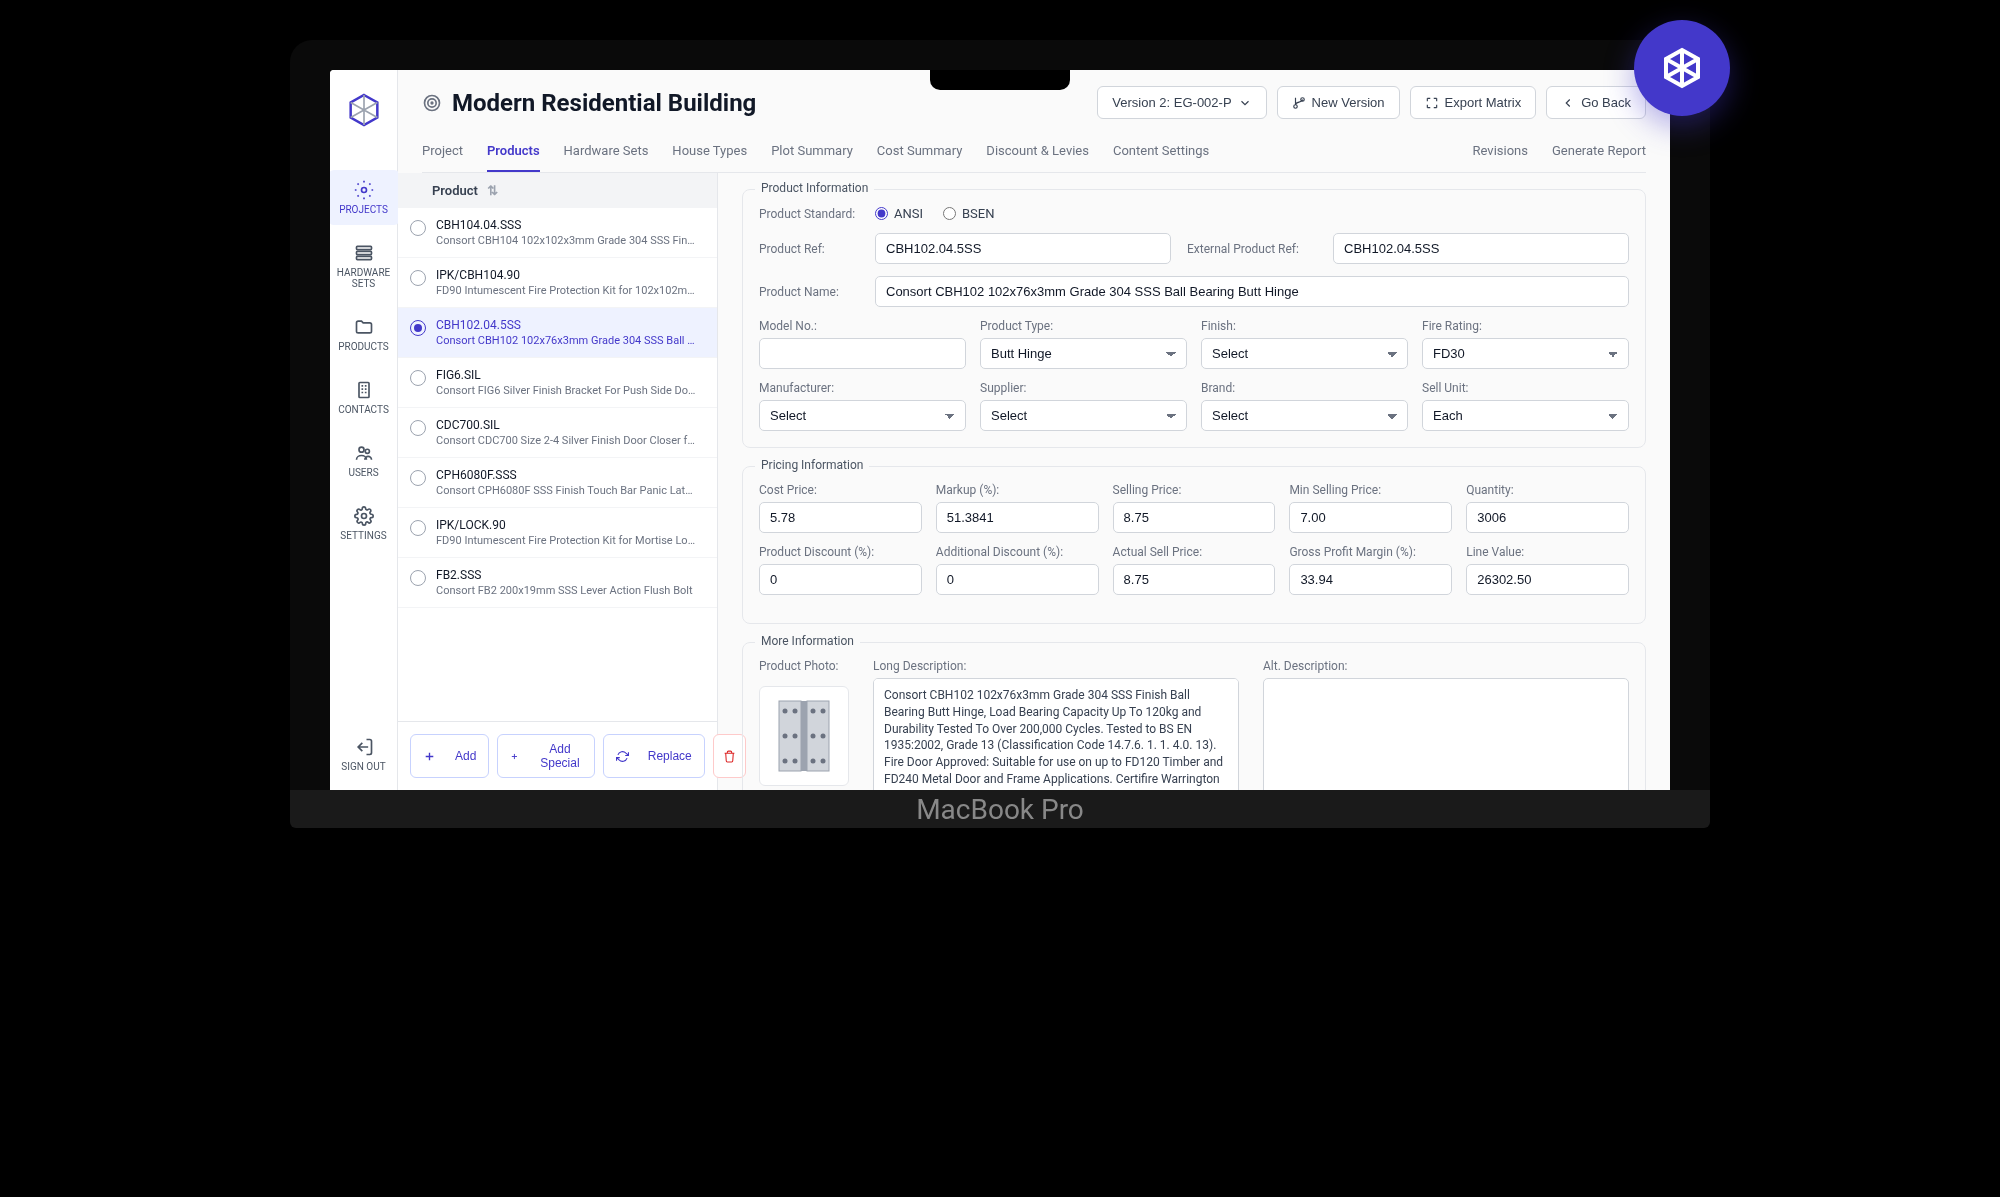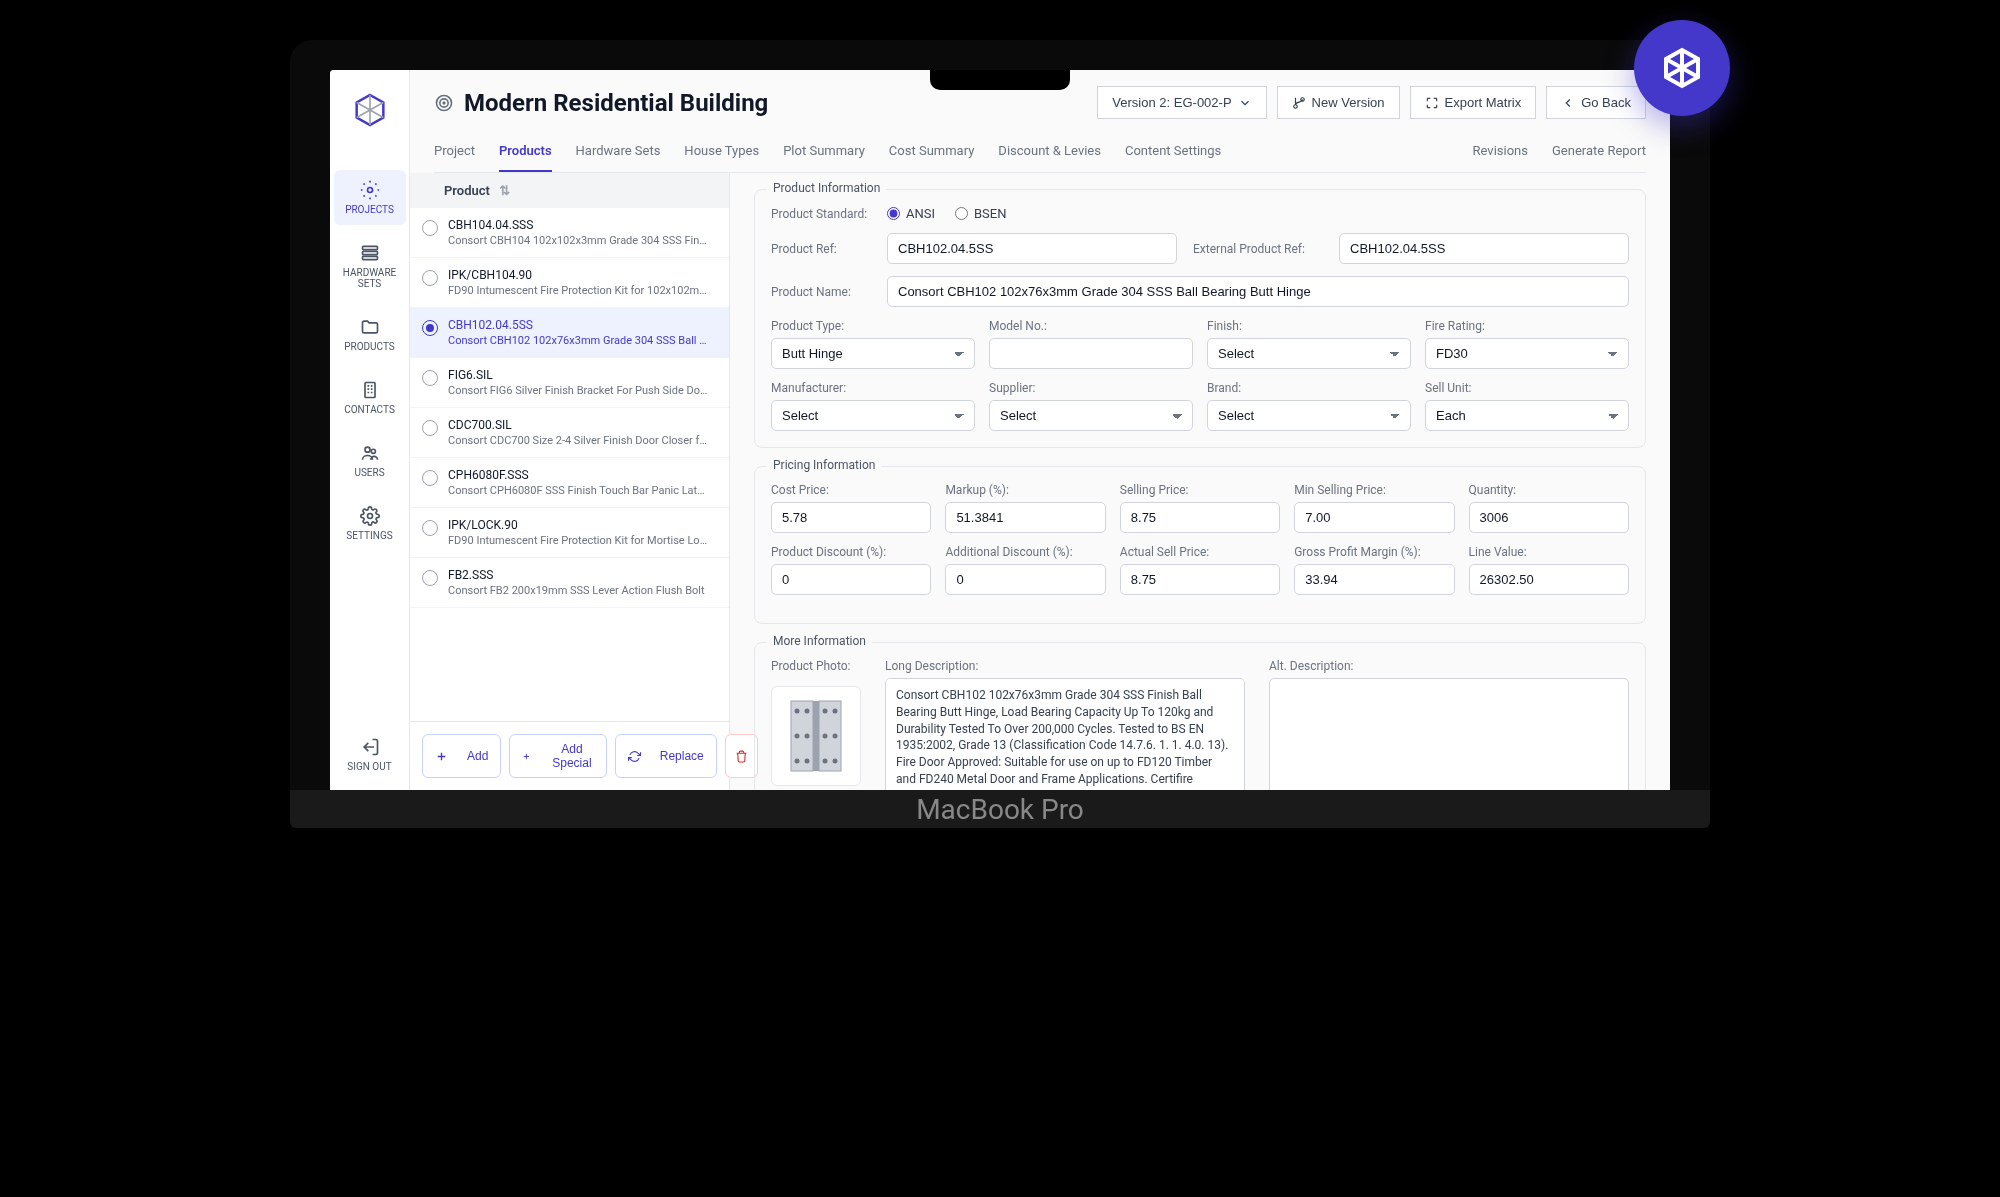--- a/index.html
+++ b/index.html
@@ -6,35 +6,35 @@
 body { font-family: -apple-system, BlinkMacSystemFont, "Segoe UI", Roboto, sans-serif; background: #000; display: flex; justify-content: center; align-items: flex-start; padding: 40px 20px; }
 .frame-outer { position: relative; width: 1420px; }
 .laptop-top { background: #0a0a0a; border-radius: 22px 22px 0 0; padding: 30px 40px 0 40px; position: relative; }
 .laptop-notch { position: absolute; top: 30px; left: 50%; transform: translateX(-50%); width: 140px; height: 20px; background: #000; border-radius: 0 0 10px 10px; z-index: 50; }
 .screen { background: #fff; width: 100%; height: 720px; overflow: hidden; position: relative; border-radius: 4px 4px 0 0; }
 .laptop-base { background: #1a1a1a; height: 38px; border-radius: 0 0 6px 6px; display: flex; align-items: center; justify-content: center; color: #888; font-size: 28px; width: 1420px; box-shadow: 0 4px 10px rgba(0,0,0,0.5); }
 .floating-badge { position: absolute; top: -20px; right: -20px; width: 96px; height: 96px; background: #4338ca; border-radius: 50%; display: flex; align-items: center; justify-content: center; z-index: 100; box-shadow: 0 10px 30px rgba(67,56,202,0.4); }
 .floating-badge svg { width: 48px; height: 48px; }
 
 .app { display: flex; height: 100%; background: #fafafa; }
-.sidebar { width: 80px; background: #fff; border-right: 1px solid #e5e7eb; display: flex; flex-direction: column; align-items: center; padding-top: 20px; }
+.sidebar { width: 68px; background: #fff; border-right: 1px solid #e5e7eb; display: flex; flex-direction: column; align-items: center; padding-top: 20px; }
 .logo-box { width: 40px; height: 40px; display: flex; align-items: center; justify-content: center; margin-bottom: 40px; }
 .nav-item { display: flex; flex-direction: column; align-items: center; gap: 4px; padding: 10px 4px; width: 72px; font-size: 10px; color: #4b5563; cursor: pointer; border-radius: 6px; margin-bottom: 8px; }
 .nav-item.active { color: #4338ca; background: #eef2ff; }
 .nav-item svg { width: 20px; height: 20px; }
 .sidebar-spacer { flex: 1; }
 
 .main { flex: 1; display: flex; flex-direction: column; overflow: hidden; }
 .header { padding: 16px 24px 0 24px; background: #fafafa; }
 .header-row1 { display: flex; align-items: center; justify-content: space-between; gap: 18px; margin-bottom: 16px; }
 .title-wrap { display: flex; align-items: center; gap: 10px; }
 .title-wrap svg { width: 20px; height: 20px; }
 .page-title { font-size: 24px; font-weight: 700; color: #111827; }
 .header-actions { display: flex; gap: 10px; }
-.btn { display: inline-flex; align-items: center; gap: 6px; padding: 8px 14px; border: 1px solid #d1d5db; border-radius: 0; background: #fff; font-size: 13px; color: #374151; cursor: pointer; }
+.btn { display: inline-flex; align-items: center; gap: 6px; padding: 8px 14px; border: 1px solid #d1d5db; border-radius: 6px; background: #fff; font-size: 13px; color: #374151; cursor: pointer; }
 .btn.sel { min-width: 150px; justify-content: space-between; }
 .btn svg { width: 14px; height: 14px; }
 
 .tabs { display: flex; gap: 24px; border-bottom: 1px solid #e5e7eb; font-size: 13px; }
 .tab { padding: 8px 0 12px 0; color: #6b7280; cursor: pointer; border-bottom: 2px solid transparent; }
 .tab.active { color: #4338ca; border-bottom-color: #4338ca; font-weight: 600; }
 .tabs-right { margin-left: auto; display: flex; gap: 24px; }
 
 .content { flex: 1; display: flex; overflow: hidden; }
 .list-panel { width: 320px; border-right: 1px solid #e5e7eb; display: flex; flex-direction: column; background: #fff; }
@@ -317,22 +317,22 @@
                   <span class="label-inline">Product Ref:</span>
                   <input class="input" style="flex: 1 1 0%;" value="CBH102.04.5SS">
                   <span class="label-inline" style="min-width:130px">External Product Ref:</span>
                   <input class="input" style="flex: 1 1 0%;" value="CBH102.04.5SS">
                 </div>
                 <div class="row">
                   <span class="label-inline">Product Name:</span>
                   <input class="input wide" value="Consort CBH102 102x76x3mm Grade 304 SSS Ball Bearing Butt Hinge" style="">
                 </div>
                 <div class="row4">
+                  <div class="field"><label class="label">Model No.:</label><input class="input" value="" style=""></div>
                   <div class="field"><label class="label">Product Type:</label><select class="select"><option>Butt Hinge</option></select></div>
-                  <div class="field"><label class="label">Model No.:</label><input class="input" value="" style=""></div>
                   <div class="field"><label class="label">Finish:</label><select class="select"><option>Select</option></select></div>
                   <div class="field"><label class="label">Fire Rating:</label><select class="select"><option>FD30</option></select></div>
                 </div>
                 <div class="row4" style="margin-top:12px">
                   <div class="field"><label class="label">Manufacturer:</label><select class="select"><option>Select</option></select></div>
                   <div class="field"><label class="label">Supplier:</label><select class="select"><option>Select</option></select></div>
                   <div class="field"><label class="label">Brand:</label><select class="select"><option>Select</option></select></div>
                   <div class="field"><label class="label">Sell Unit:</label><select class="select"><option>Each</option></select></div>
                 </div>
               </div>

